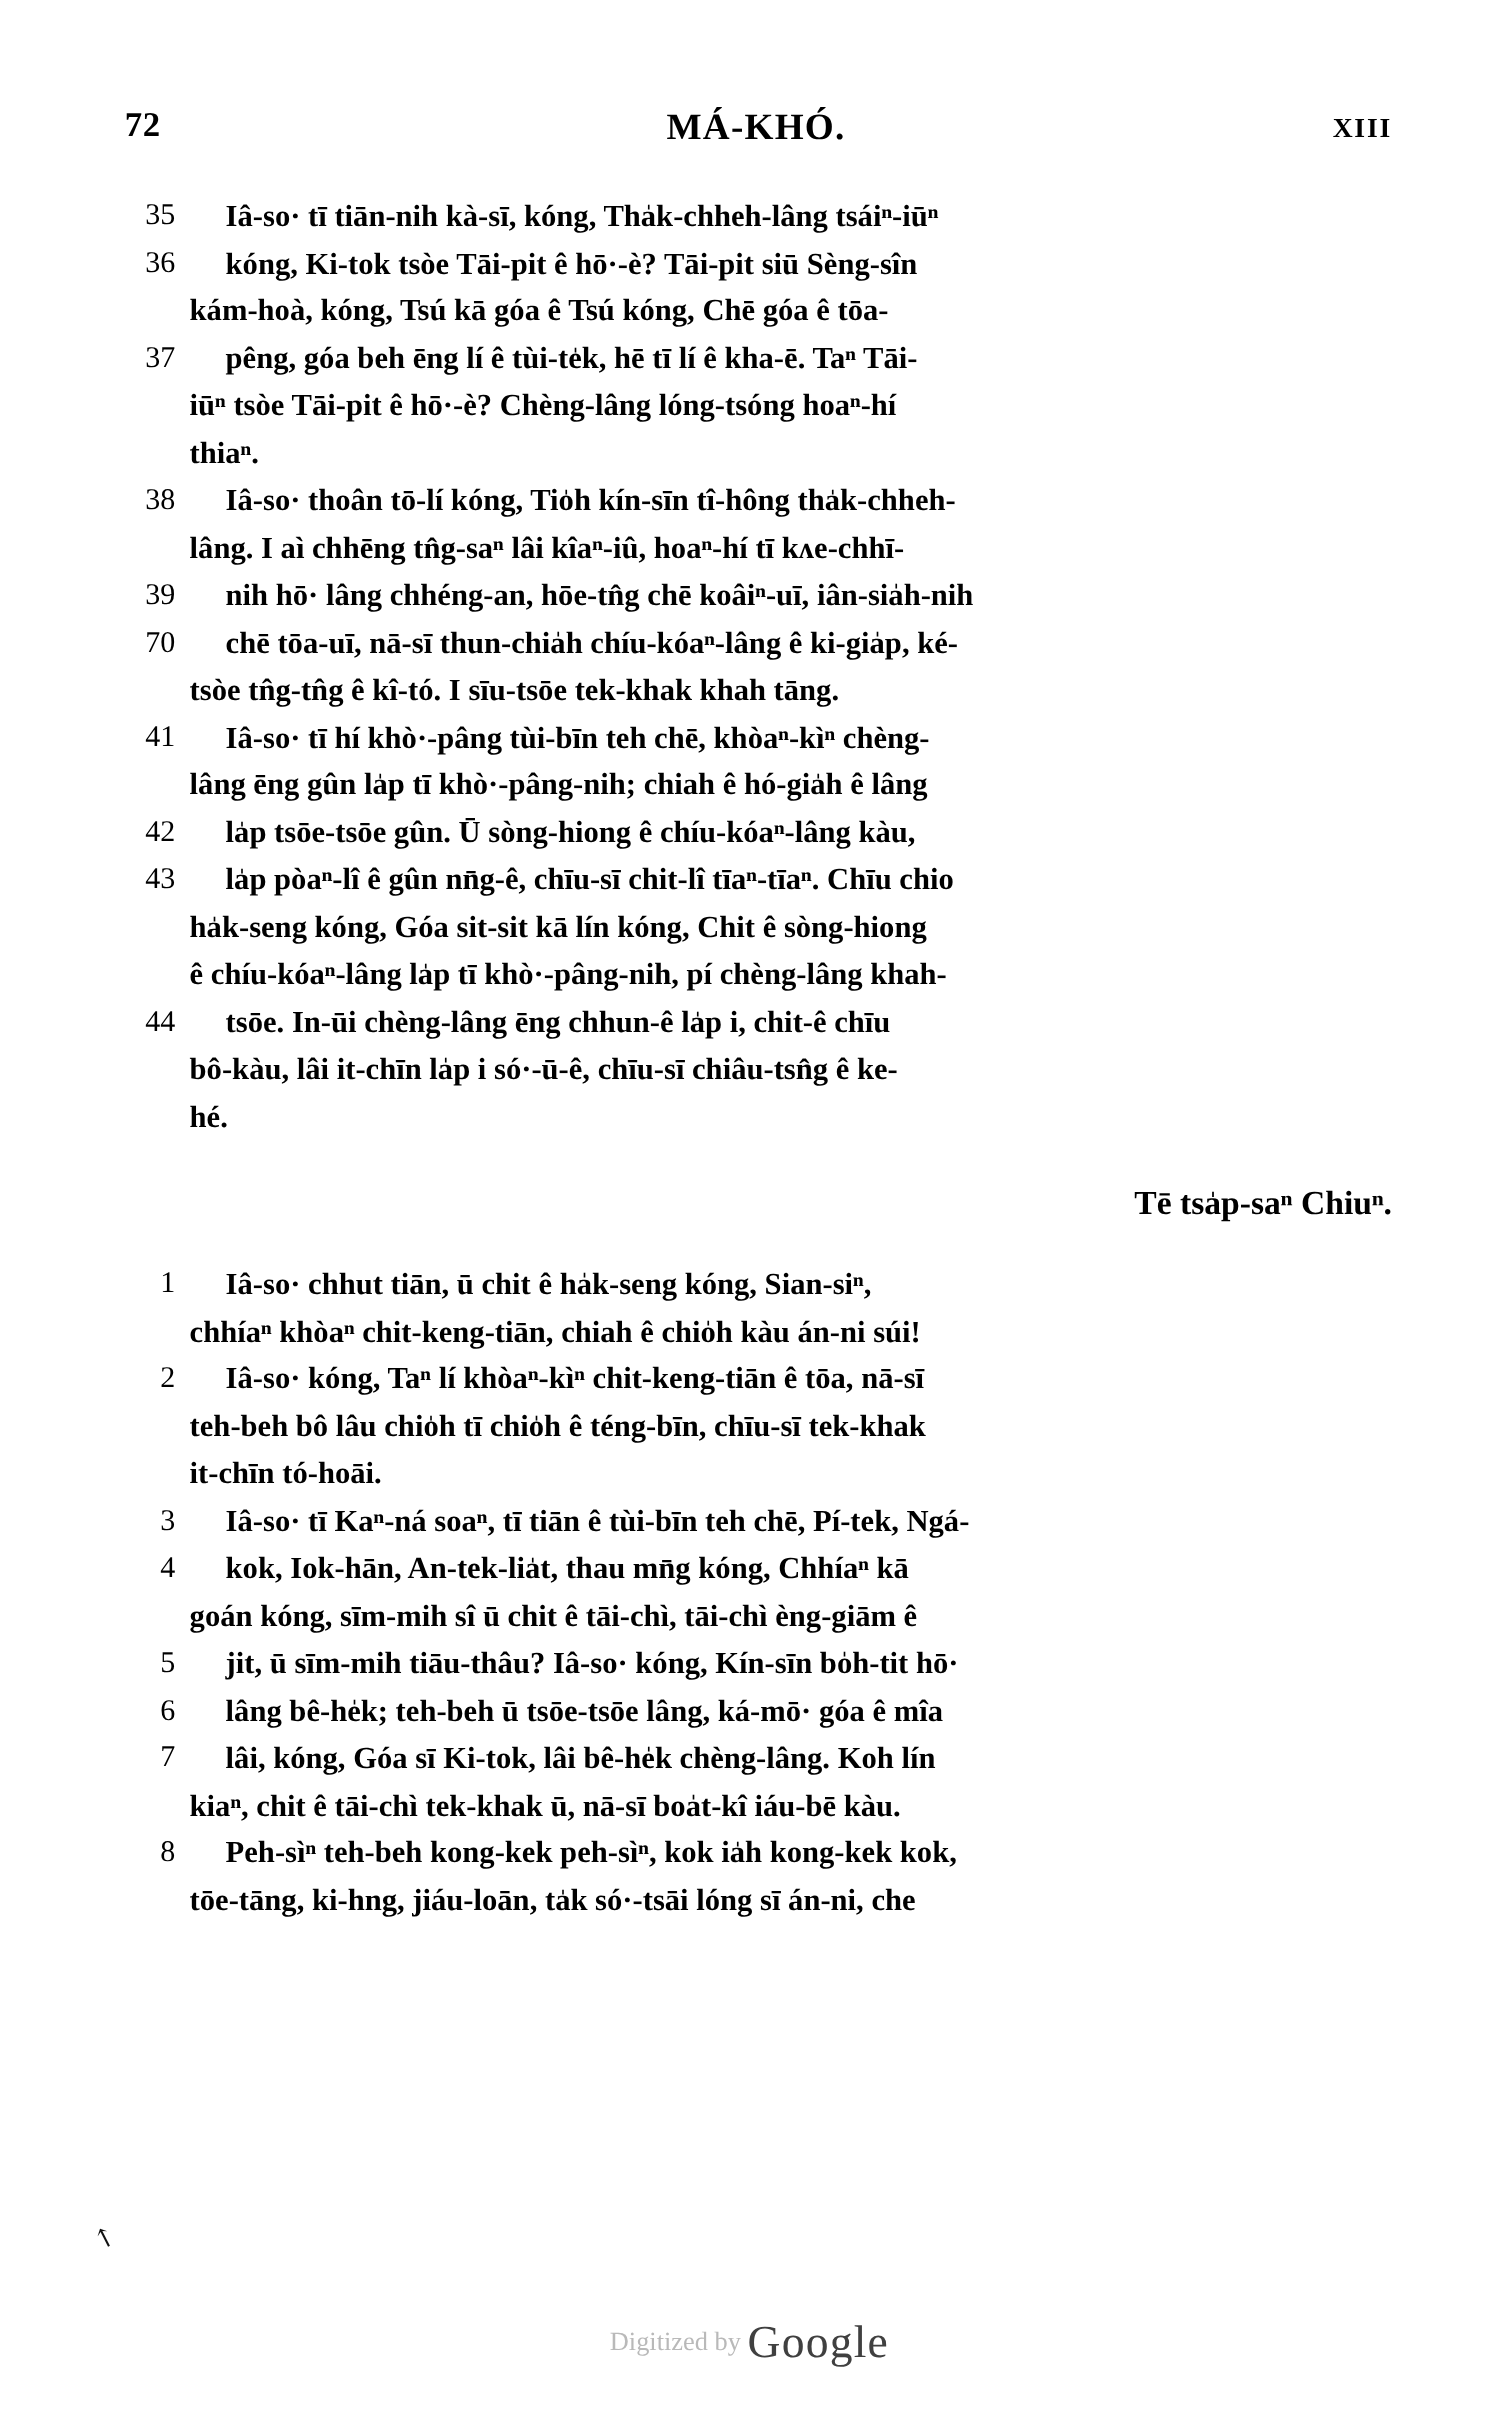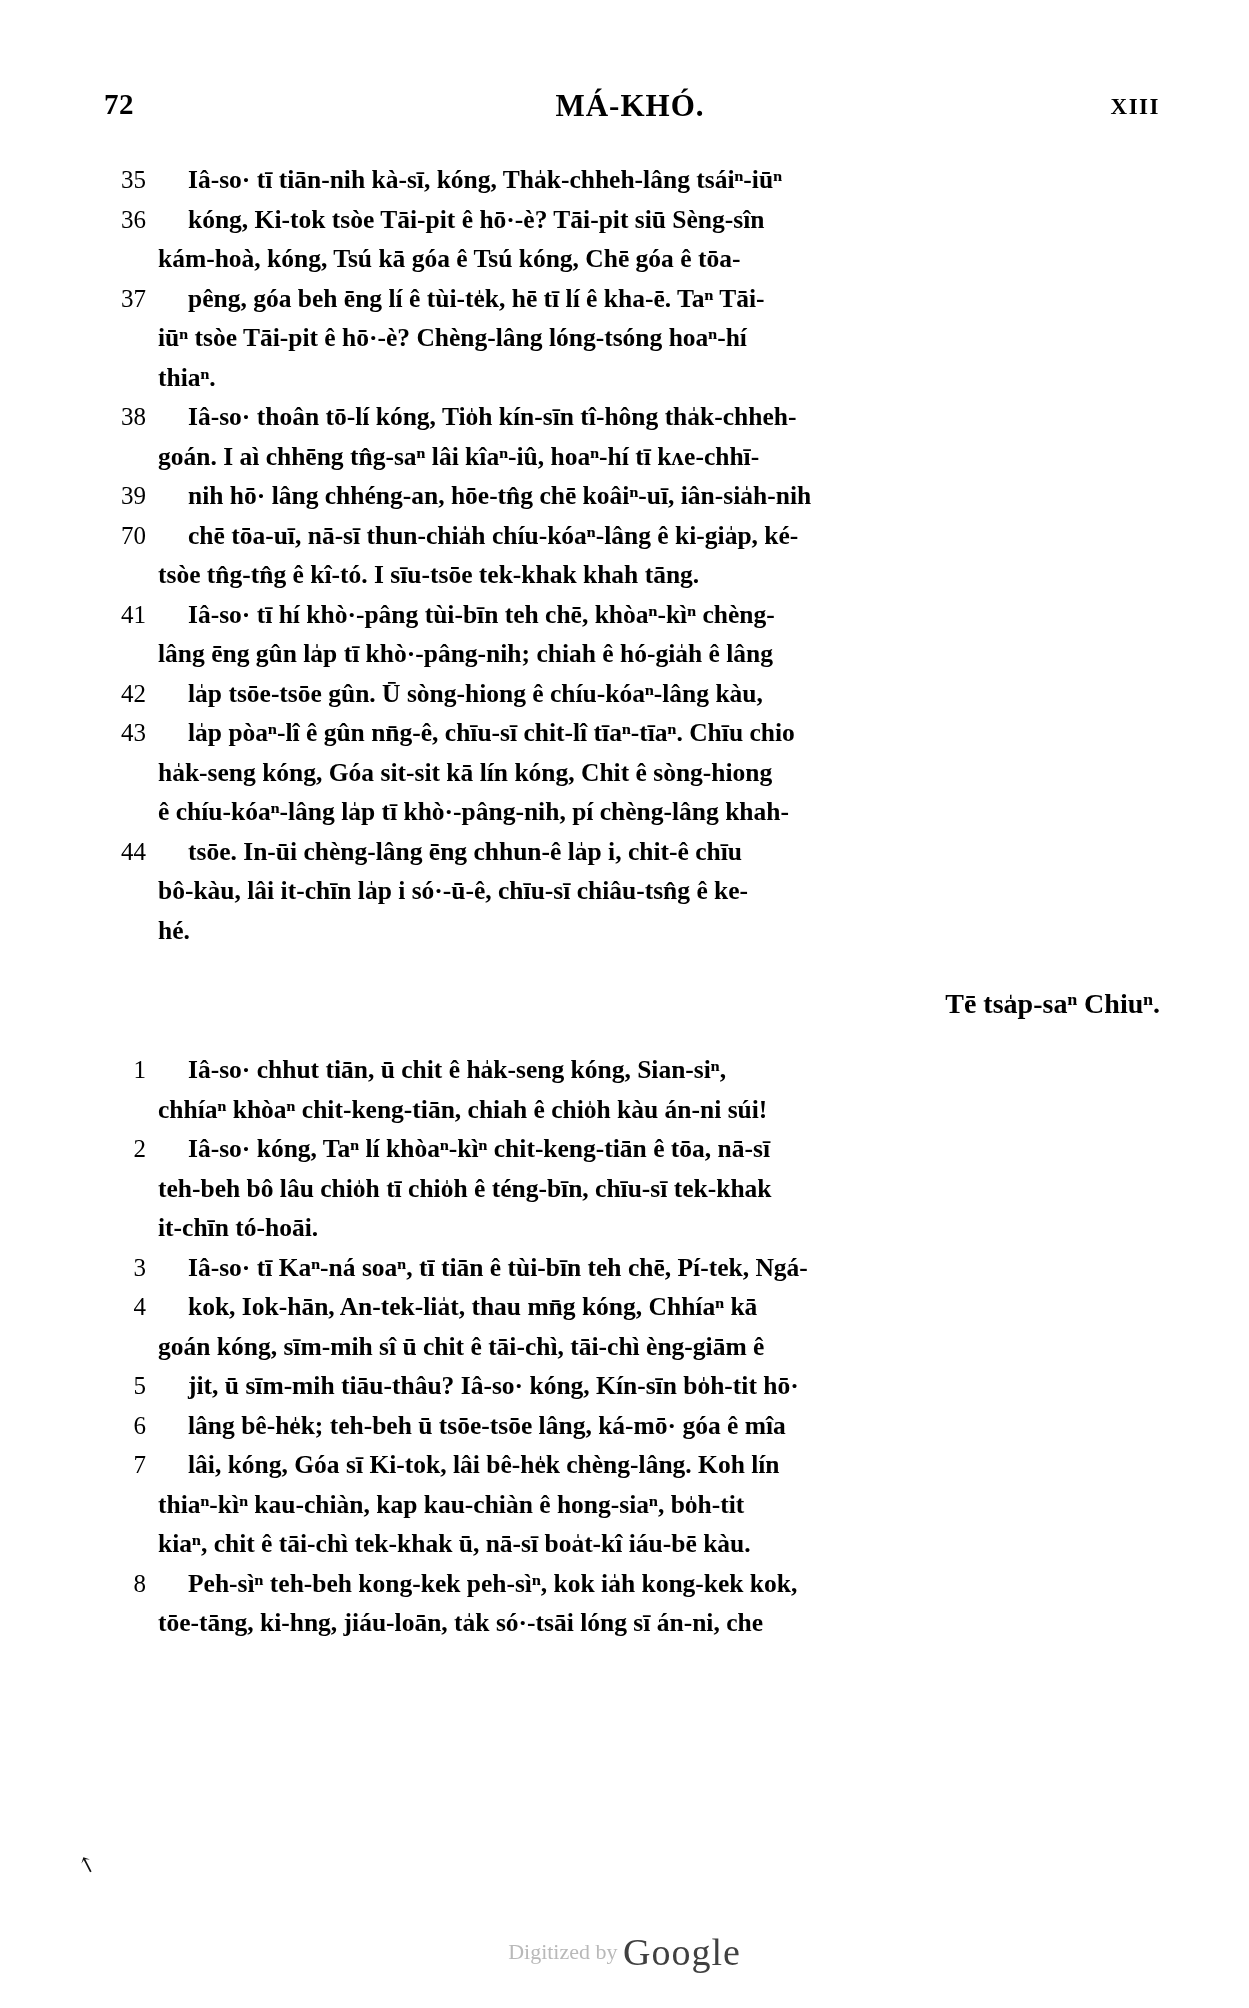--- a/index.html
+++ b/index.html
@@ -117,21 +117,21 @@
 
   <div class="body">
     <div id="col1">
         <div class="vline" style="position: relative; padding-left: 58px;"><span class="vnum" style="left: 0px;">35</span><span style="display: inline-block; white-space: nowrap; text-indent: 30px;">Iâ-so· tī tiān-nih kà-sī, kóng, Tha̍k-chheh-lâng tsáiⁿ-iūⁿ</span></div>
         <div class="vline" style="position: relative; padding-left: 58px;"><span class="vnum" style="left: 0px;">36</span><span style="display: inline-block; white-space: nowrap; text-indent: 30px;">kóng, Ki-tok tsòe Tāi-pit ê hō·-è? Tāi-pit siū Sèng-sîn</span></div>
         <div class="vline" style="position: relative; padding-left: 58px;"><span style="display: inline-block; white-space: nowrap;">kám-hoà, kóng, Tsú kā góa ê Tsú kóng, Chē góa ê tōa-</span></div>
         <div class="vline" style="position: relative; padding-left: 58px;"><span class="vnum" style="left: 0px;">37</span><span style="display: inline-block; white-space: nowrap; text-indent: 30px;">pêng, góa beh ēng lí ê tùi-te̍k, hē tī lí ê kha-ē. Taⁿ Tāi-</span></div>
         <div class="vline" style="position: relative; padding-left: 58px;"><span style="display: inline-block; white-space: nowrap;">iūⁿ tsòe Tāi-pit ê hō·-è? Chèng-lâng lóng-tsóng hoaⁿ-hí</span></div>
         <div class="vline" style="position: relative; padding-left: 58px;"><span style="display: inline-block; white-space: nowrap;">thiaⁿ.</span></div>
         <div class="vline" style="position: relative; padding-left: 58px;"><span class="vnum" style="left: 0px;">38</span><span style="display: inline-block; white-space: nowrap; text-indent: 30px;">Iâ-so· thoân tō-lí kóng, Tio̍h kín-sīn tî-hông tha̍k-chheh-</span></div>
-        <div class="vline" style="position: relative; padding-left: 58px;"><span style="display: inline-block; white-space: nowrap;">goán. I aì chhēng tn̂g-saⁿ lâi kîaⁿ-iû, hoaⁿ-hí tī kʌe-chhī-</span></div>
+        <div class="vline" style="position: relative; padding-left: 58px;"><span style="display: inline-block; white-space: nowrap;">lâng. I aì chhēng tn̂g-saⁿ lâi kîaⁿ-iû, hoaⁿ-hí tī kʌe-chhī-</span></div>
         <div class="vline" style="position: relative; padding-left: 58px;"><span class="vnum" style="left: 0px;">39</span><span style="display: inline-block; white-space: nowrap; text-indent: 30px;">nih hō· lâng chhéng-an, hōe-tn̂g chē koâiⁿ-uī, iân-sia̍h-nih</span></div>
         <div class="vline" style="position: relative; padding-left: 58px;"><span class="vnum" style="left: 0px;">70</span><span style="display: inline-block; white-space: nowrap; text-indent: 30px;">chē tōa-uī, nā-sī thun-chia̍h chíu-kóaⁿ-lâng ê ki-gia̍p, ké-</span></div>
         <div class="vline" style="position: relative; padding-left: 58px;"><span style="display: inline-block; white-space: nowrap;">tsòe tn̂g-tn̂g ê kî-tó. I sīu-tsōe tek-khak khah tāng.</span></div>
         <div class="vline" style="position: relative; padding-left: 58px;"><span class="vnum" style="left: 0px;">41</span><span style="display: inline-block; white-space: nowrap; text-indent: 30px;">Iâ-so· tī hí khò·-pâng tùi-bīn teh chē, khòaⁿ-kìⁿ chèng-</span></div>
         <div class="vline" style="position: relative; padding-left: 58px;"><span style="display: inline-block; white-space: nowrap;">lâng ēng gûn la̍p tī khò·-pâng-nih; chiah ê hó-gia̍h ê lâng</span></div>
         <div class="vline" style="position: relative; padding-left: 58px;"><span class="vnum" style="left: 0px;">42</span><span style="display: inline-block; white-space: nowrap; text-indent: 30px;">la̍p tsōe-tsōe gûn. Ū sòng-hiong ê chíu-kóaⁿ-lâng kàu,</span></div>
         <div class="vline" style="position: relative; padding-left: 58px;"><span class="vnum" style="left: 0px;">43</span><span style="display: inline-block; white-space: nowrap; text-indent: 30px;">la̍p pòaⁿ-lî ê gûn nn̄g-ê, chīu-sī chit-lî tīaⁿ-tīaⁿ. Chīu chio</span></div>
         <div class="vline" style="position: relative; padding-left: 58px;"><span style="display: inline-block; white-space: nowrap;">ha̍k-seng kóng, Góa sit-sit kā lín kóng, Chit ê sòng-hiong</span></div>
         <div class="vline" style="position: relative; padding-left: 58px;"><span style="display: inline-block; white-space: nowrap;">ê chíu-kóaⁿ-lâng la̍p tī khò·-pâng-nih, pí chèng-lâng khah-</span></div>
         <div class="vline" style="position: relative; padding-left: 58px;"><span class="vnum" style="left: 0px;">44</span><span style="display: inline-block; white-space: nowrap; text-indent: 30px;">tsōe. In-ūi chèng-lâng ēng chhun-ê la̍p i, chit-ê chīu</span></div>
@@ -145,21 +145,20 @@
         <div class="vline" style="position: relative; padding-left: 58px;"><span style="display: inline-block; white-space: nowrap;">chhíaⁿ khòaⁿ chit-keng-tiān, chiah ê chio̍h kàu án-ni súi!</span></div>
         <div class="vline" style="position: relative; padding-left: 58px;"><span class="vnum" style="left: 0px;">2</span><span style="display: inline-block; white-space: nowrap; text-indent: 30px;">Iâ-so· kóng, Taⁿ lí khòaⁿ-kìⁿ chit-keng-tiān ê tōa, nā-sī</span></div>
         <div class="vline" style="position: relative; padding-left: 58px;"><span style="display: inline-block; white-space: nowrap;">teh-beh bô lâu chio̍h tī chio̍h ê téng-bīn, chīu-sī tek-khak</span></div>
         <div class="vline" style="position: relative; padding-left: 58px;"><span style="display: inline-block; white-space: nowrap;">it-chīn tó-hoāi.</span></div>
         <div class="vline" style="position: relative; padding-left: 58px;"><span class="vnum" style="left: 0px;">3</span><span style="display: inline-block; white-space: nowrap; text-indent: 30px;">Iâ-so· tī Kaⁿ-ná soaⁿ, tī tiān ê tùi-bīn teh chē, Pí-tek, Ngá-</span></div>
         <div class="vline" style="position: relative; padding-left: 58px;"><span class="vnum" style="left: 0px;">4</span><span style="display: inline-block; white-space: nowrap; text-indent: 30px;">kok, Iok-hān, An-tek-lia̍t, thau mn̄g kóng, Chhíaⁿ kā</span></div>
         <div class="vline" style="position: relative; padding-left: 58px;"><span style="display: inline-block; white-space: nowrap;">goán kóng, sīm-mih sî ū chit ê tāi-chì, tāi-chì èng-giām ê</span></div>
         <div class="vline" style="position: relative; padding-left: 58px;"><span class="vnum" style="left: 0px;">5</span><span style="display: inline-block; white-space: nowrap; text-indent: 30px;">jit, ū sīm-mih tiāu-thâu? Iâ-so· kóng, Kín-sīn bo̍h-tit hō·</span></div>
         <div class="vline" style="position: relative; padding-left: 58px;"><span class="vnum" style="left: 0px;">6</span><span style="display: inline-block; white-space: nowrap; text-indent: 30px;">lâng bê-he̍k; teh-beh ū tsōe-tsōe lâng, ká-mō· góa ê mîa</span></div>
         <div class="vline" style="position: relative; padding-left: 58px;"><span class="vnum" style="left: 0px;">7</span><span style="display: inline-block; white-space: nowrap; text-indent: 30px;">lâi, kóng, Góa sī Ki-tok, lâi bê-he̍k chèng-lâng. Koh lín</span></div>
-        <div class="vline" style="position: relative; padding-left: 58px;"><span style="display: inline-block; white-space: nowrap;">thiaⁿ-kìⁿ kau-chiàn, kap kau-chiàn ê hong-siaⁿ, bo̍h-tit</span></div>
         <div class="vline" style="position: relative; padding-left: 58px;"><span style="display: inline-block; white-space: nowrap;">kiaⁿ, chit ê tāi-chì tek-khak ū, nā-sī boa̍t-kî iáu-bē kàu.</span></div>
         <div class="vline" style="position: relative; padding-left: 58px;"><span class="vnum" style="left: 0px;">8</span><span style="display: inline-block; white-space: nowrap; text-indent: 30px;">Peh-sìⁿ teh-beh kong-kek peh-sìⁿ, kok ia̍h kong-kek kok,</span></div>
         <div class="vline" style="position: relative; padding-left: 58px;"><span style="display: inline-block; white-space: nowrap;">tōe-tāng, ki-hng, jiáu-loān, ta̍k só·-tsāi lóng sī án-ni, che</span></div>
       </div>
   </div>
 
   <div class="mark">↖</div>
 
   <div class="footer">
     <span>Digitized by</span>

